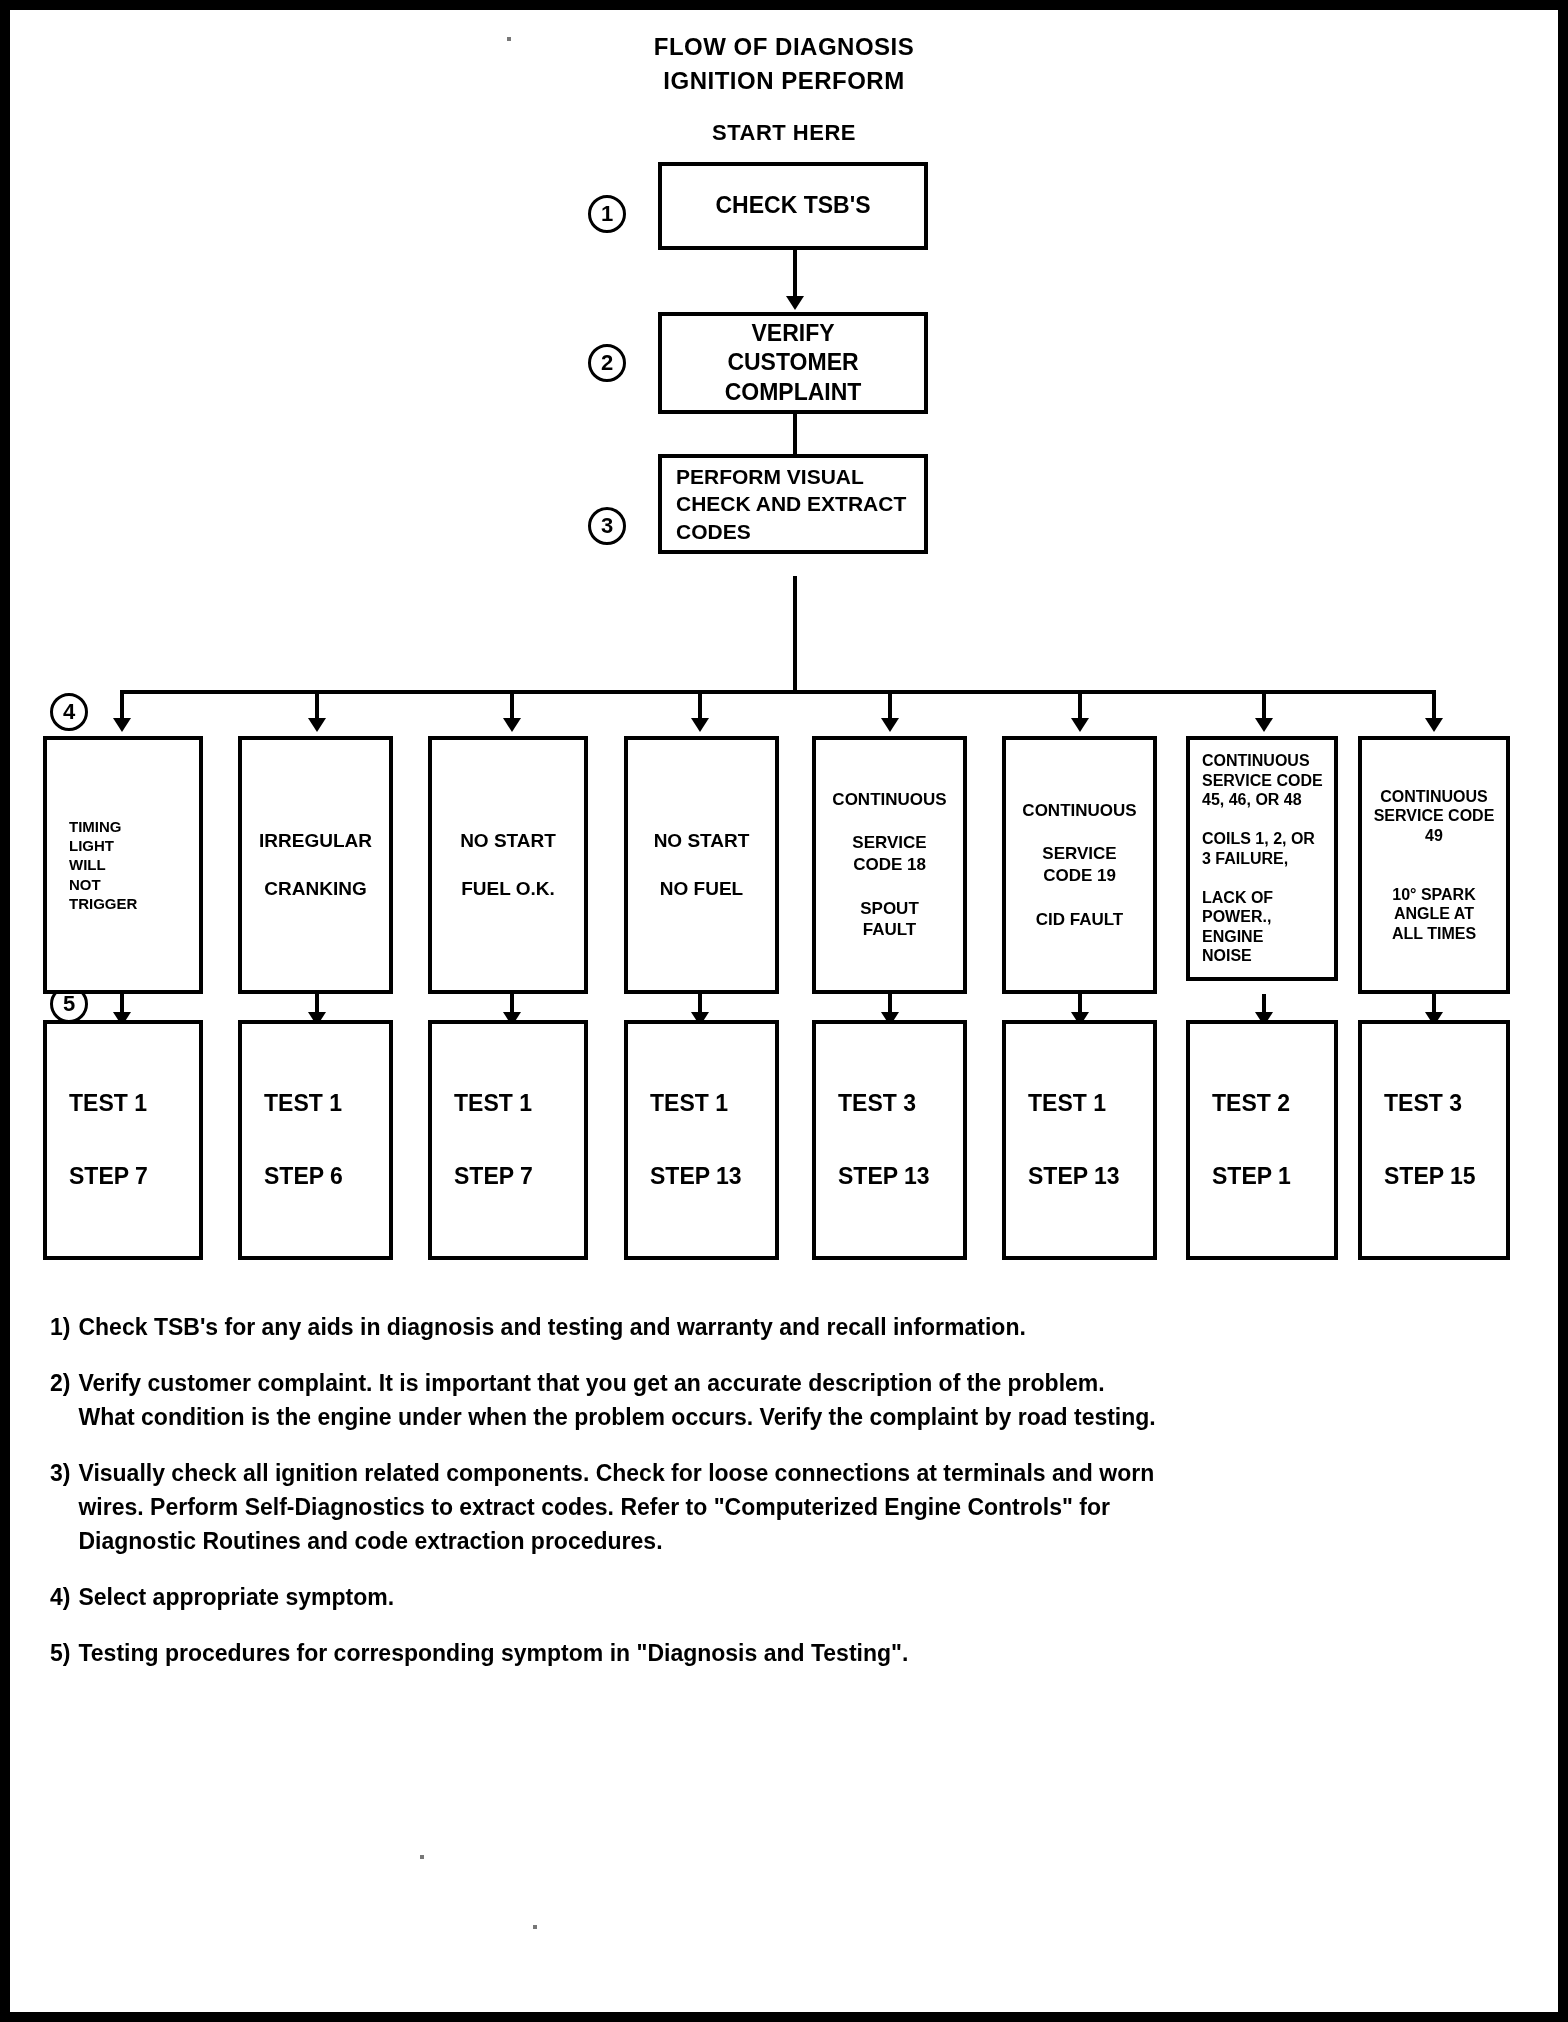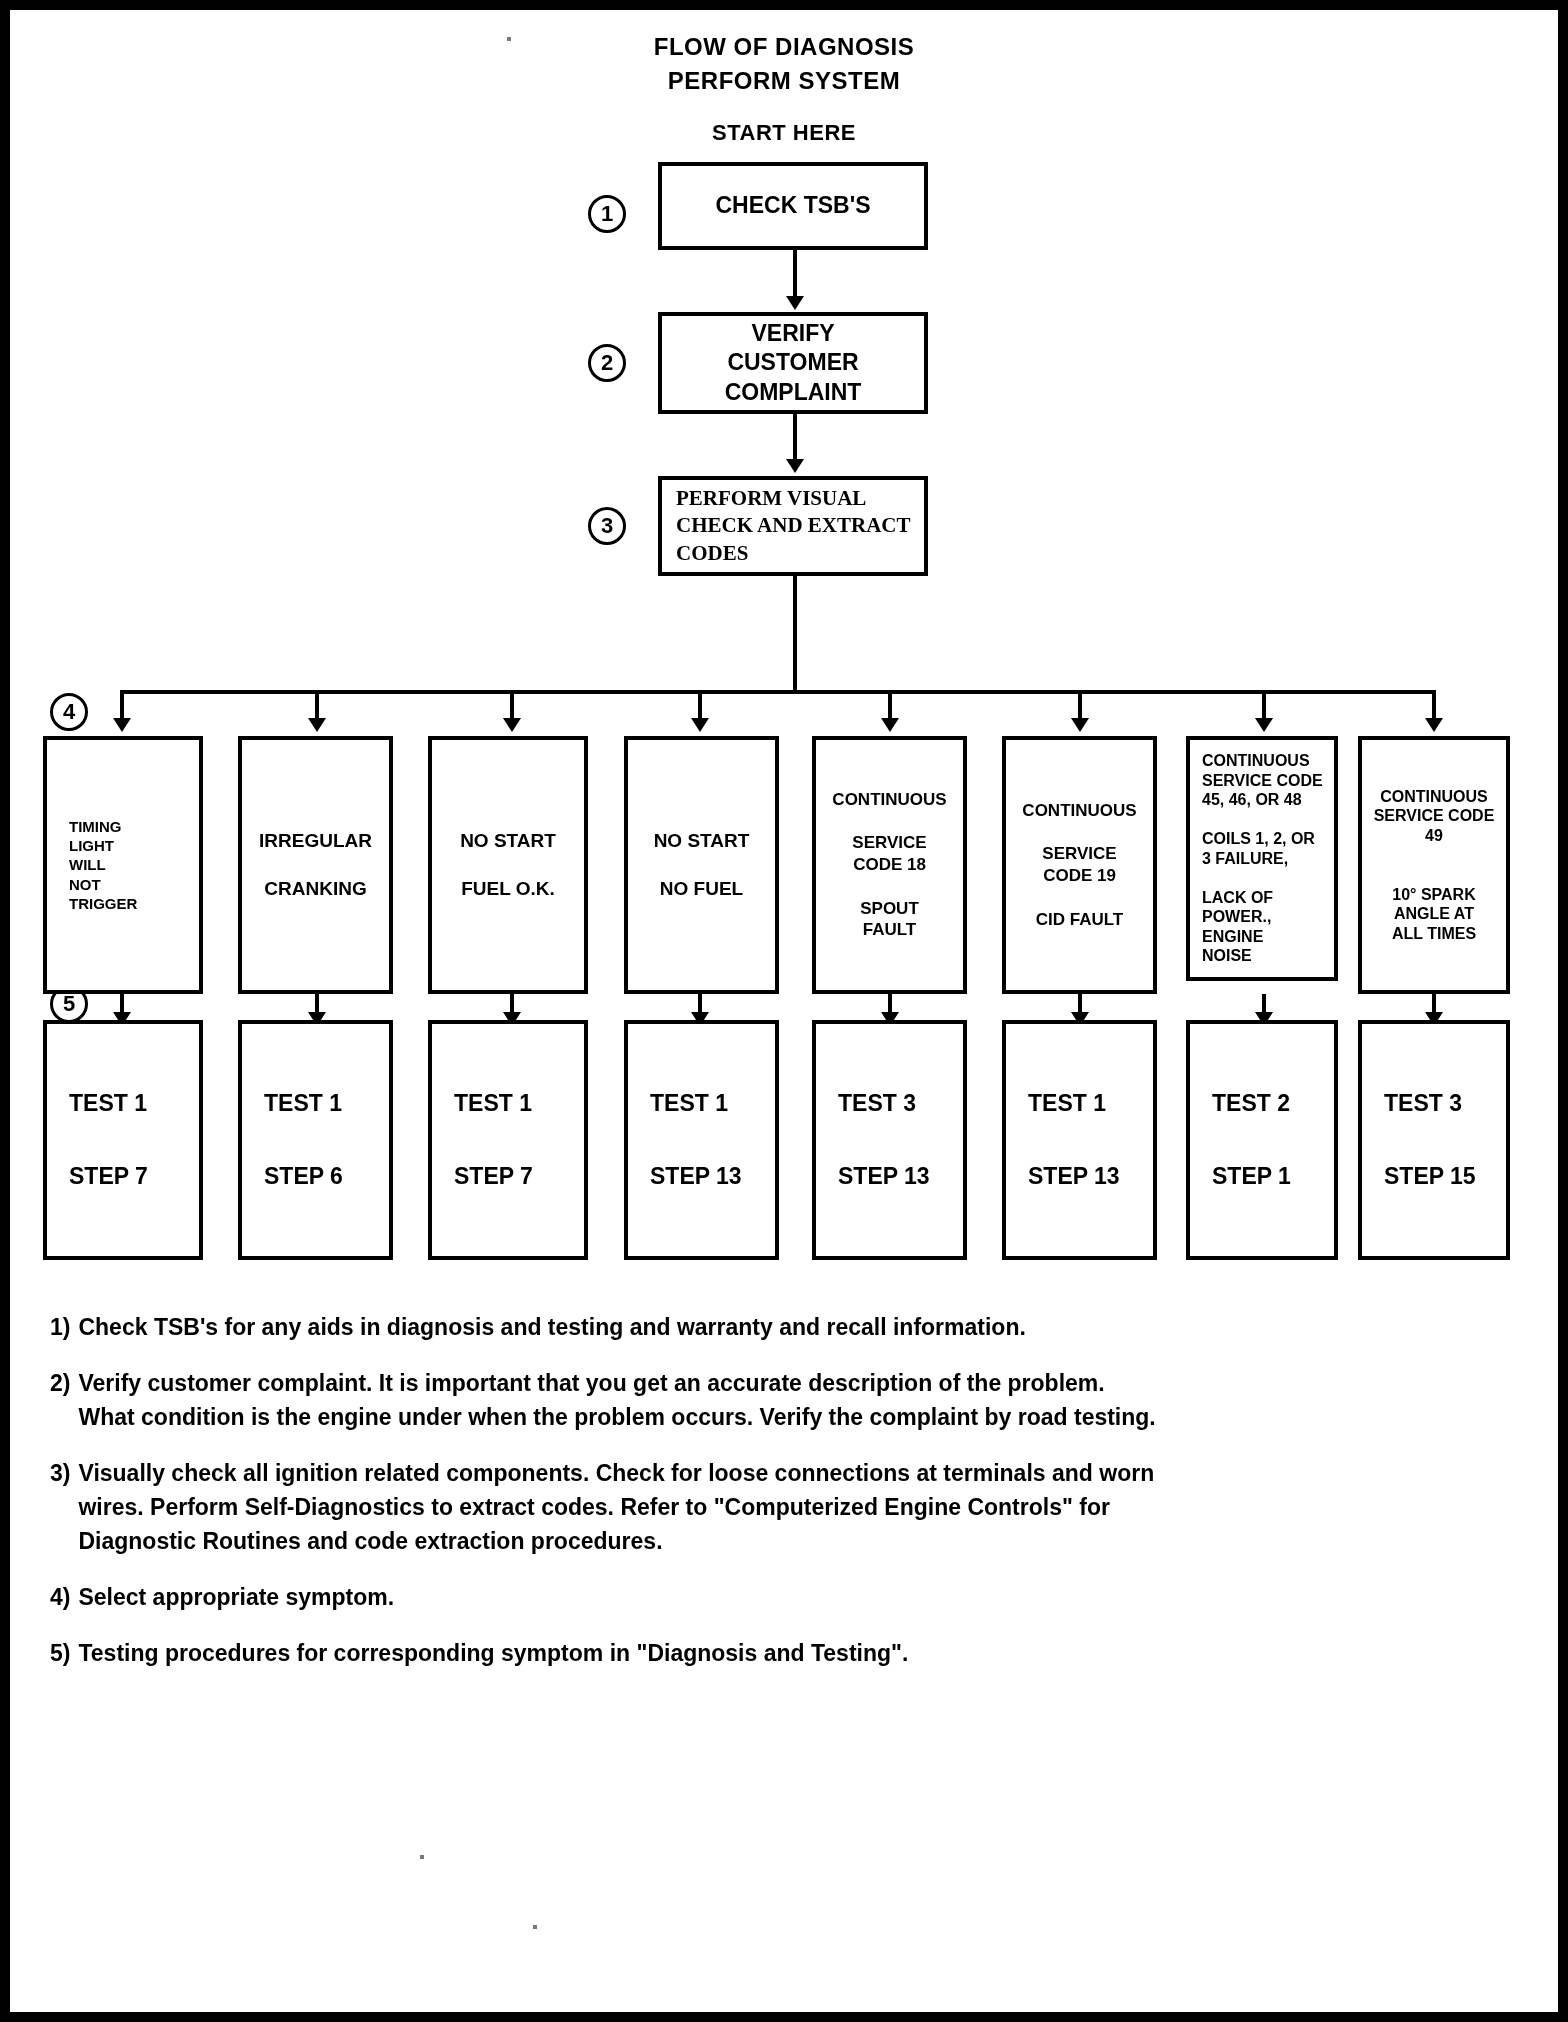--- a/index.html
+++ b/index.html
@@ -51,21 +51,21 @@
     font-weight:bold;
     line-height:1.28;
     white-space:pre-line;
   }
 
   
   .topbox{left:648px;width:270px;}
   .topbox .txt{font-size:23px;text-align:center;padding:0 10px;}
   #box1{top:152px;height:88px;}
   #box2{top:302px;height:102px;}
-  #box3{top:466px;height:100px;font-family:Liberation Serif, serif;}
+  #box3{top:444px;height:100px;}
   #box3 .txt{text-align:left;font-size:21px;padding-left:14px;line-height:1.3;}
 
   
   .circle{
     position:absolute;
     border:3px solid #000;
     border-radius:50%;
     width:38px;height:38px;
     display:flex;align-items:center;justify-content:center;
     font-size:22px;font-weight:bold;
@@ -111,21 +111,21 @@
   .speck{position:absolute;width:4px;height:4px;background:#777;}
 </style>
 </head>
 <body>
 
 <div id="page">
   <div id="canvas">
 
     <div class="title-block">
       <div class="title-line">FLOW OF DIAGNOSIS</div>
-      <div class="title-line">PERFORM SYSTEM</div>
+      <div class="title-line">IGNITION PERFORM</div>
     </div>
     <div class="start-here">START HERE</div>
 
     <div class="speck" style="left:497px;top:27px;"></div>
     <div class="speck" style="left:410px;top:1845px;"></div>
     <div class="speck" style="left:523px;top:1915px;"></div>
 
     <div class="circle" style="left:578px;top:185px;">1</div>
     <div class="box topbox" id="box1">
       <div class="txt">CHECK TSB'S</div>

